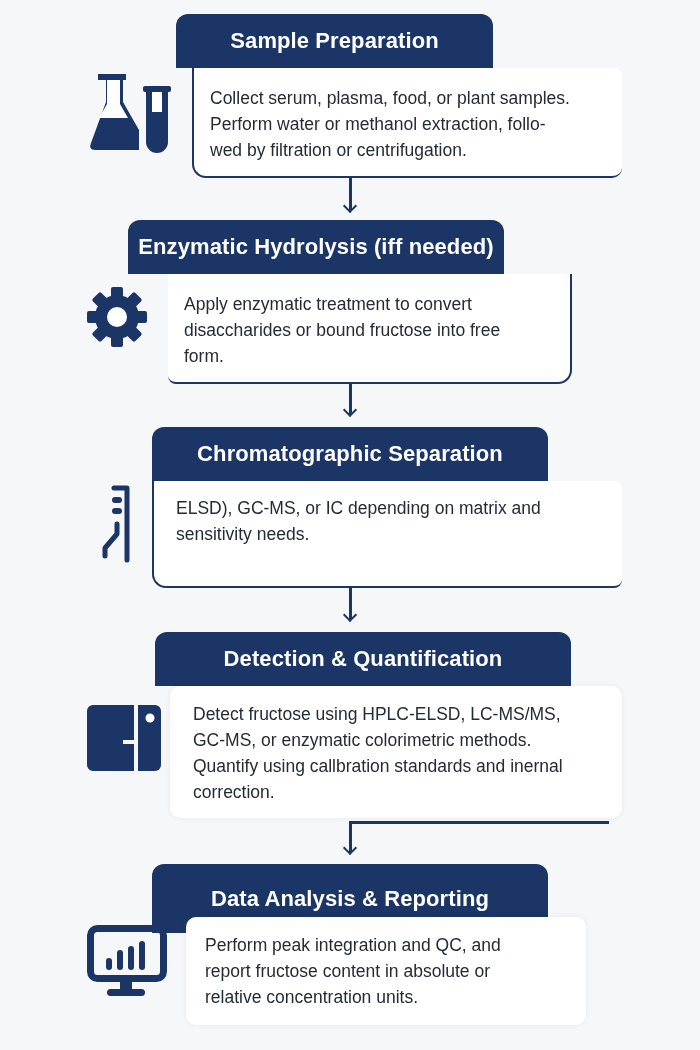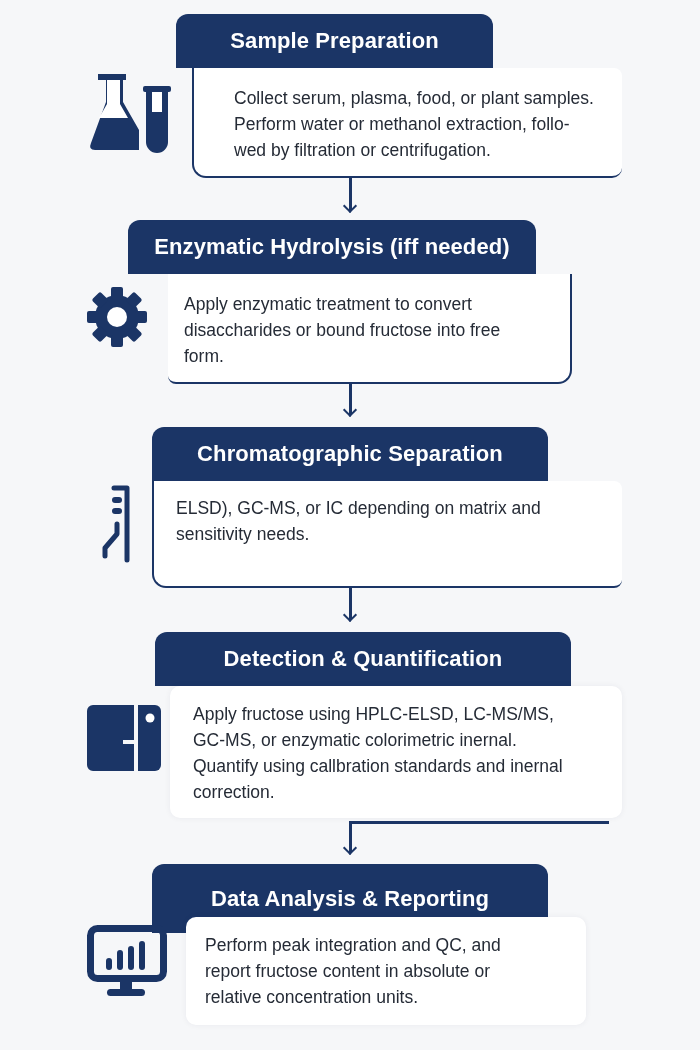--- a/index.html
+++ b/index.html
@@ -34,40 +34,40 @@
   .icon { position:absolute; }
   .icon svg { display:block; }
 </style>
 </head>
 <body>
 
 <div>
   <div class="header" style="left:176px; top:14px; width:317px; height:54px;">
     <span>Sample Preparation</span>
   </div>
-  <div class="card soft" style="left:192px; top:68px; width:430px; height:110px; border-radius:0 8px 10px 14px; padding:17px 0 0 40px; border-left:2.5px solid #1b3566; border-bottom:2.5px solid #1b3566; box-shadow:none;">
+  <div class="card soft" style="left:192px; top:68px; width:430px; height:110px; border-radius:0 8px 10px 14px; padding:17px 0 0 16px; border-left:2.5px solid #1b3566; border-bottom:2.5px solid #1b3566; box-shadow:none;">
     <p>Collect serum, plasma, food, or plant samples.</p>
     <p>Perform water or methanol extraction, follo-</p>
     <p>wed by filtration or centrifugation.</p>
   </div>
   <div class="icon" style="left:88px; top:72px;">
     <svg width="84" height="82" viewBox="0 0 84 82">
       <path d="M10 2 h28 v6 h-3 v22 l16 28 v20 h-44 q-7 0 -4 -7 l15 -41 v-22 h-8 z" fill="#1b3566"></path>
       <path d="M19 8 h13 v24 l8 14 h-29 l8 -14 z" fill="#ffffff"></path>
       <rect x="55" y="14" width="28" height="6" rx="2" fill="#1b3566"></rect>
       <path d="M58 20 h22 v50 a11 11 0 0 1 -22 0 z" fill="#1b3566"></path>
       <rect x="64" y="20" width="10" height="20" fill="#ffffff"></rect>
     </svg>
   </div>
   <div class="line" style="left:349px; top:176px; width:2.5px; height:35px;"></div>
   <div class="arrowhead" style="left:345px; top:201px;"></div>
 </div>
 
 <div>
-  <div class="header" style="left:128px; top:220px; width:408px; height:54px;">
+  <div class="header" style="left:128px; top:220px; width:376px; height:54px;">
     <span>Enzymatic Hydrolysis (iff needed)</span>
   </div>
   <div class="card" style="left:168px; top:274px; width:404px; height:110px; border-right:2.5px solid #1b3566; border-bottom:2.5px solid #1b3566; border-radius:0 0 14px 8px; padding:17px 0 0 16px;">
     <p>Apply enzymatic treatment to convert</p>
     <p>disaccharides or bound fructose into free</p>
     <p>form.</p>
   </div>
   <div class="icon" style="left:86px; top:286px;">
     <svg width="62" height="62" viewBox="0 0 62 62">
       <g fill="#1b3566" transform="translate(31 31)">
@@ -106,22 +106,22 @@
   </div>
   <div class="line" style="left:349px; top:587px; width:2.5px; height:33px;"></div>
   <div class="arrowhead" style="left:345px; top:610px;"></div>
 </div>
 
 <div>
   <div class="header" style="left:155px; top:632px; width:416px; height:54px;">
     <span>Detection &amp; Quantification</span>
   </div>
   <div class="card soft" style="left:170px; top:686px; width:452px; height:132px; padding:15px 0 0 23px;">
-    <p>Apply fructose using HPLC-ELSD, LC-MS/MS,</p>
-    <p>GC-MS, or enzymatic colorimetric inernal.</p>
+    <p>Detect fructose using HPLC-ELSD, LC-MS/MS,</p>
+    <p>GC-MS, or enzymatic colorimetric methods.</p>
     <p>Quantify using callbration standards and inernal</p>
     <p>correction.</p>
   </div>
   <div class="icon" style="left:87px; top:705px;">
     <svg width="74" height="66" viewBox="0 0 74 66">
       <path d="M6 0 h41 v35 h-11 v4 h11 v27 h-41 a6 6 0 0 1 -6 -6 v-54 a6 6 0 0 1 6 -6 z" fill="#1b3566"></path>
       <path d="M51 0 h17 a6 6 0 0 1 6 6 v54 a6 6 0 0 1 -6 6 h-17 z" fill="#1b3566"></path>
       <circle cx="63" cy="13" r="4.5" fill="#ffffff"></circle>
     </svg>
   </div>

